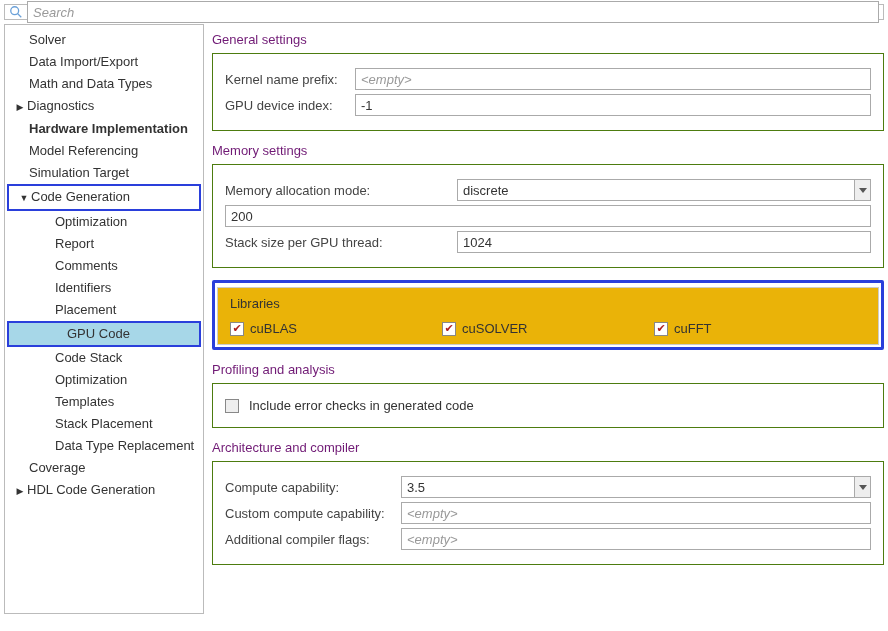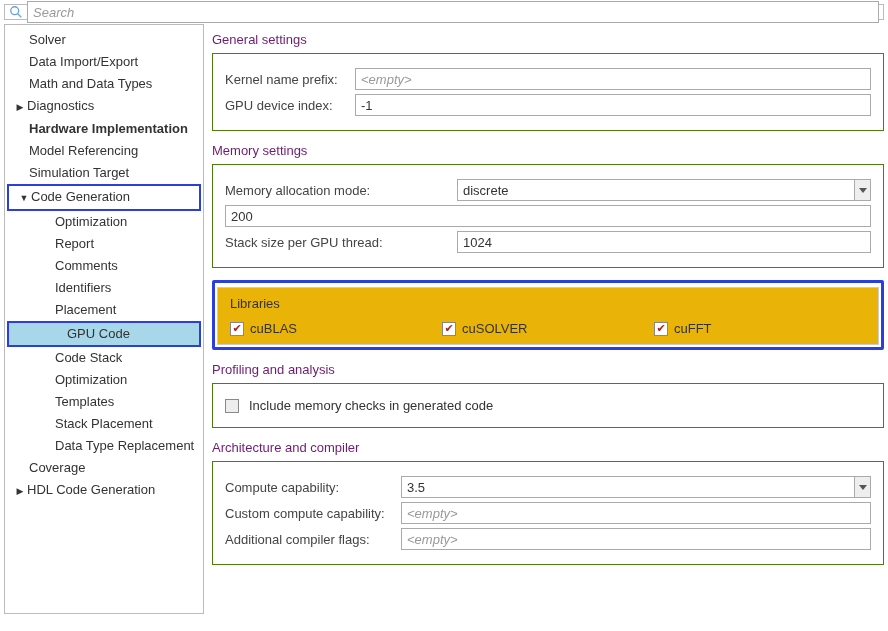--- a/index.html
+++ b/index.html
@@ -235,21 +235,21 @@
             <span>cuFFT</span>
           </div>
         </div>
       </div>
     </div>
 
     <div class="section-title">Profiling and analysis</div>
     <div class="fieldset">
       <div class="row">
         <span class="chk unchecked"></span>
-        <span>Include memory checks in generated code</span>
+        <span>Include error checks in generated code</span>
       </div>
     </div>
 
     <div class="section-title">Architecture and compiler</div>
     <div class="fieldset">
       <div class="row">
         <span class="label arch-label">Compute capability:</span>
         <div class="select">
           <span>3.5</span>
           <span class="select-btn">

